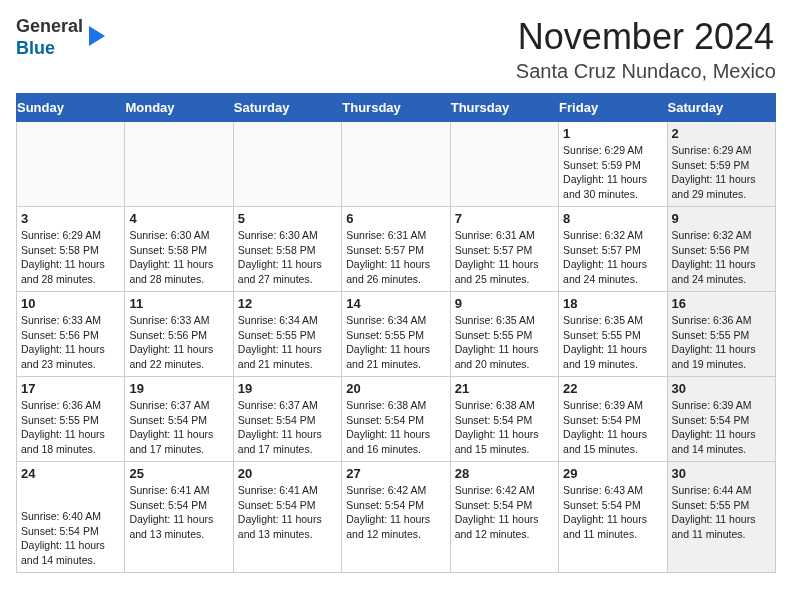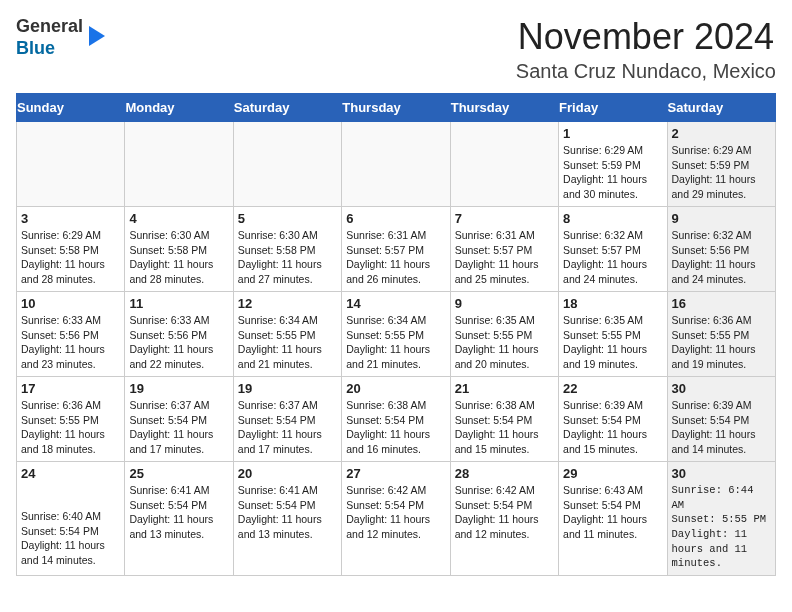--- a/index.html
+++ b/index.html
@@ -288,19 +288,19 @@
 Daylight: 11 hours and 12 minutes.</div>
         </td>
         <td>
           <span class="day-num">29</span>
           <div class="day-info" style="white-space: pre-wrap;">Sunrise: 6:43 AM
 Sunset: 5:54 PM
 Daylight: 11 hours and 11 minutes.</div>
         </td>
         <td class="shaded">
           <span class="day-num">30</span>
-          <div class="day-info" style="white-space: pre-wrap; font-family: Liberation Mono, monospace;">Sunrise: 6:44 AM
+          <div class="day-info" style="white-space: pre-wrap;">Sunrise: 6:44 AM
 Sunset: 5:55 PM
 Daylight: 11 hours and 11 minutes.</div>
         </td>
       </tr>
     </tbody>
 </table>
 
 </body></html>

